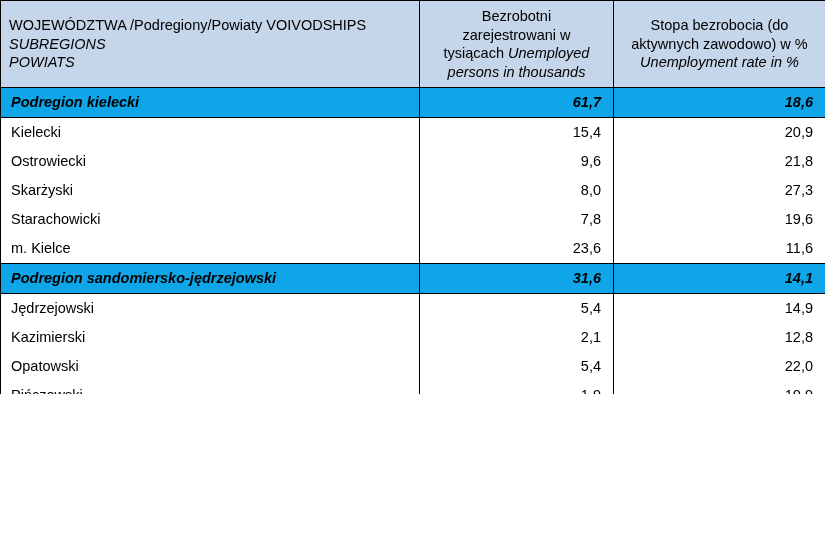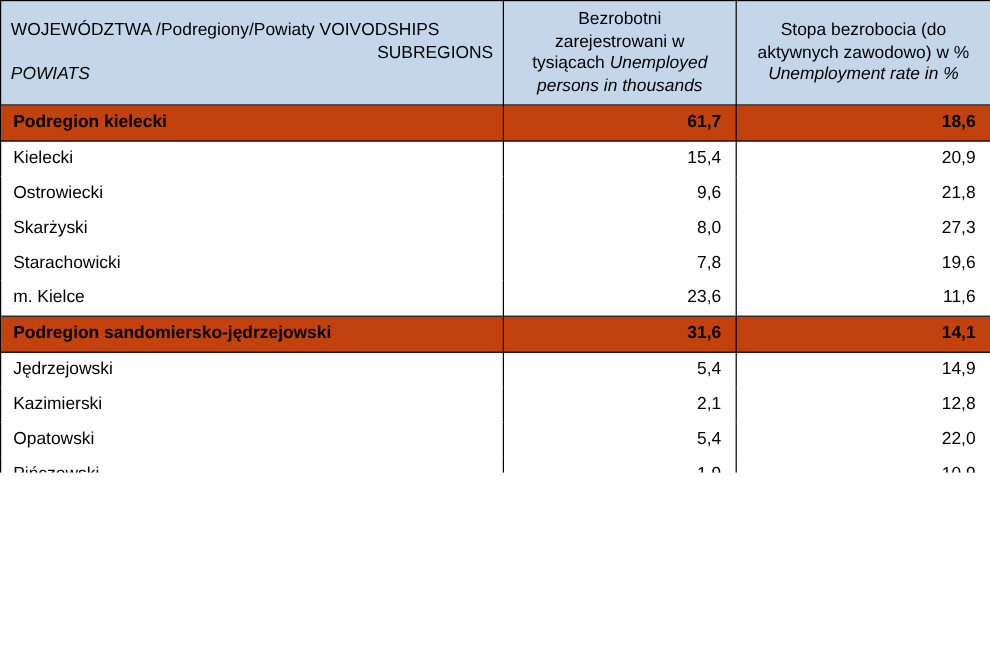--- a/index.html
+++ b/index.html
@@ -37,21 +37,21 @@
     font-weight: normal;
     font-size: 14.5px;
     vertical-align: middle;
     line-height: 1.28;
   }
   th.h-name {
     text-align: left;
     padding-left: 10px;
   }
   th.h-name .line-1 { display: block; text-align: left; }
-  th.h-name .line-2 { display: block; text-align: right; }
+  th.h-name .line-2 { display: block; text-align: left; font-style: italic; }
   th.h-name .line-3 { display: block; text-align: left; font-style: italic; }
   th.h-center { text-align: center; }
   th.h-center .it { font-style: italic; }
 
   
   tbody td {
     border-left: 1px solid #000000;
     border-right: 1px solid #000000;
     padding: 3px 8px;
     line-height: 1.3;
@@ -68,22 +68,23 @@
     padding-right: 12px;
   }
 
   tr.r-total td {
     background: #a8c4e2;
     font-weight: bold;
     border-top: 1px solid #000000;
     border-bottom: 1px solid #000000;
   }
   tr.r-sub td {
-    background: #c2410c;
+    background: #0ea5e9;
     font-weight: bold;
+    font-style: italic;
     border-top: 1px solid #000000;
     border-bottom: 1px solid #000000;
   }
   tr.r-plain td {
     background: #ffffff;
   }
   tbody tr.r-plain:last-child td {
     border-bottom: 1px solid #000000;
   }
 </style>

